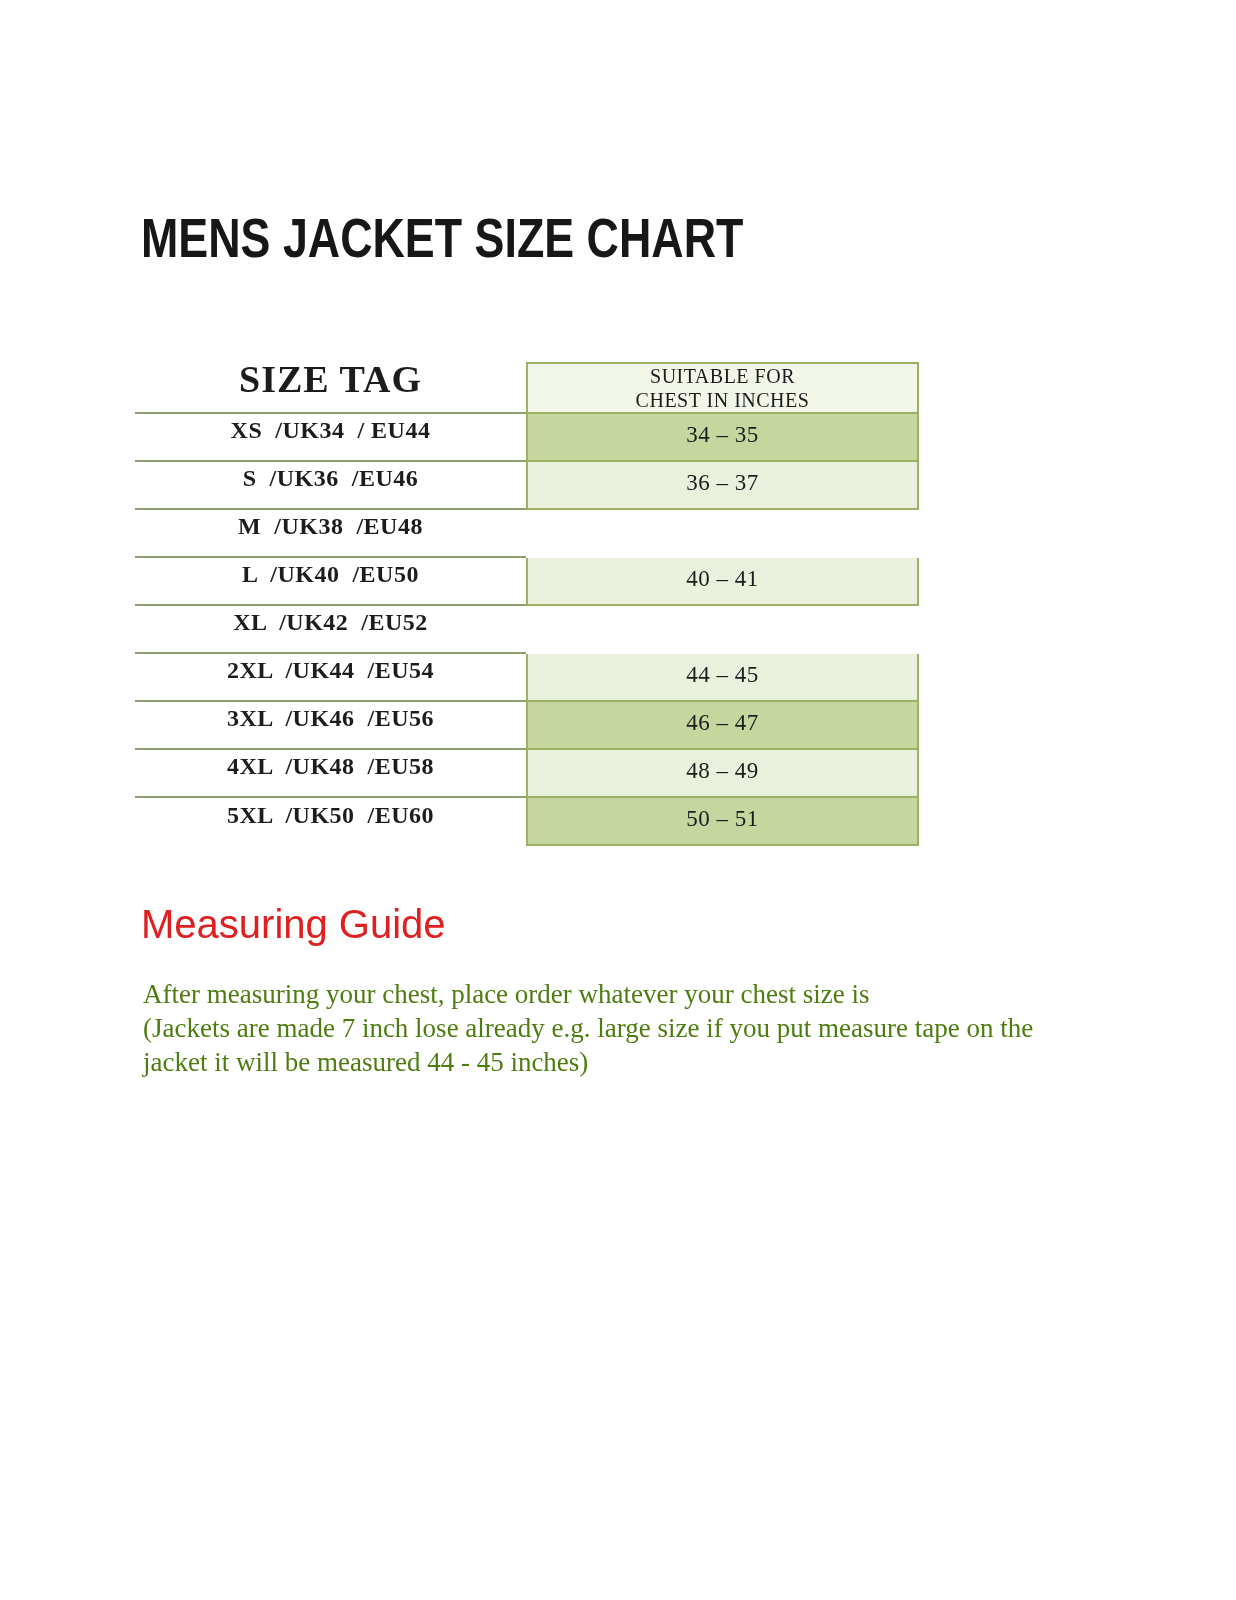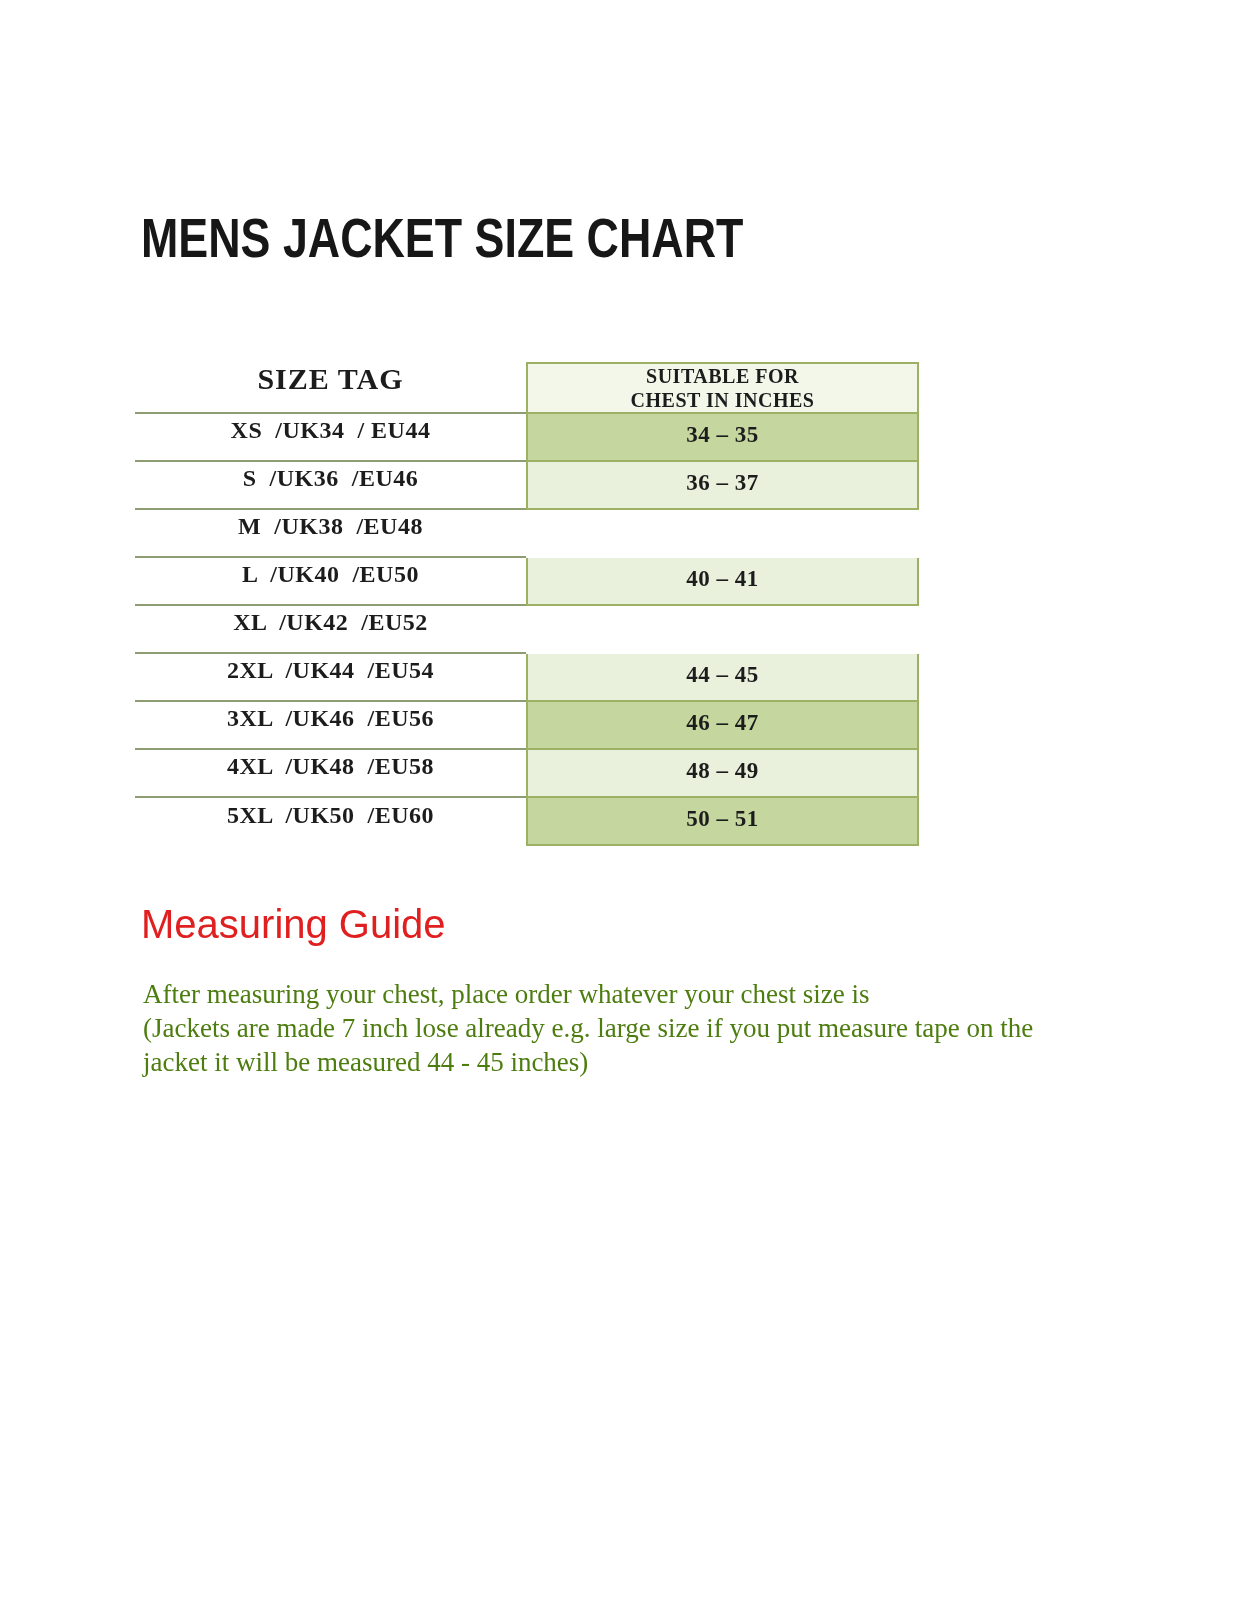--- a/index.html
+++ b/index.html
@@ -40,27 +40,27 @@
   .cell-left {
     width: 391px; background: #ffffff;
     display: flex; align-items: center; justify-content: center;
     font-weight: bold; font-size: 24px; letter-spacing: 0.5px;
     color: var(--text-black);
     border-bottom: 2px solid var(--left-line);
     white-space: pre;
     padding-bottom: 13px;
   }
   .header-row .cell-left {
-    font-size: 30px; letter-spacing: 1px; padding-bottom: 16px;
+    font-size: 38px; letter-spacing: 1px; padding-bottom: 16px;
   }
   .cell-left.no-bb { border-bottom: none; }
   .cell-right {
     width: 393px;
     display: flex; align-items: center; justify-content: center;
-    font-weight: bold; font-size: 23px; letter-spacing: 0.5px;
+    font-weight: normal; font-size: 23px; letter-spacing: 0.5px;
     color: var(--text-black);
     border-left: 2px solid var(--table-border);
     border-right: 2px solid var(--table-border);
     border-bottom: 2px solid var(--table-border);
     white-space: pre;
     padding-bottom: 4px;
   }
   .header-row .cell-right {
     border-top: 2px solid var(--table-border);
     background: var(--header-fill);

